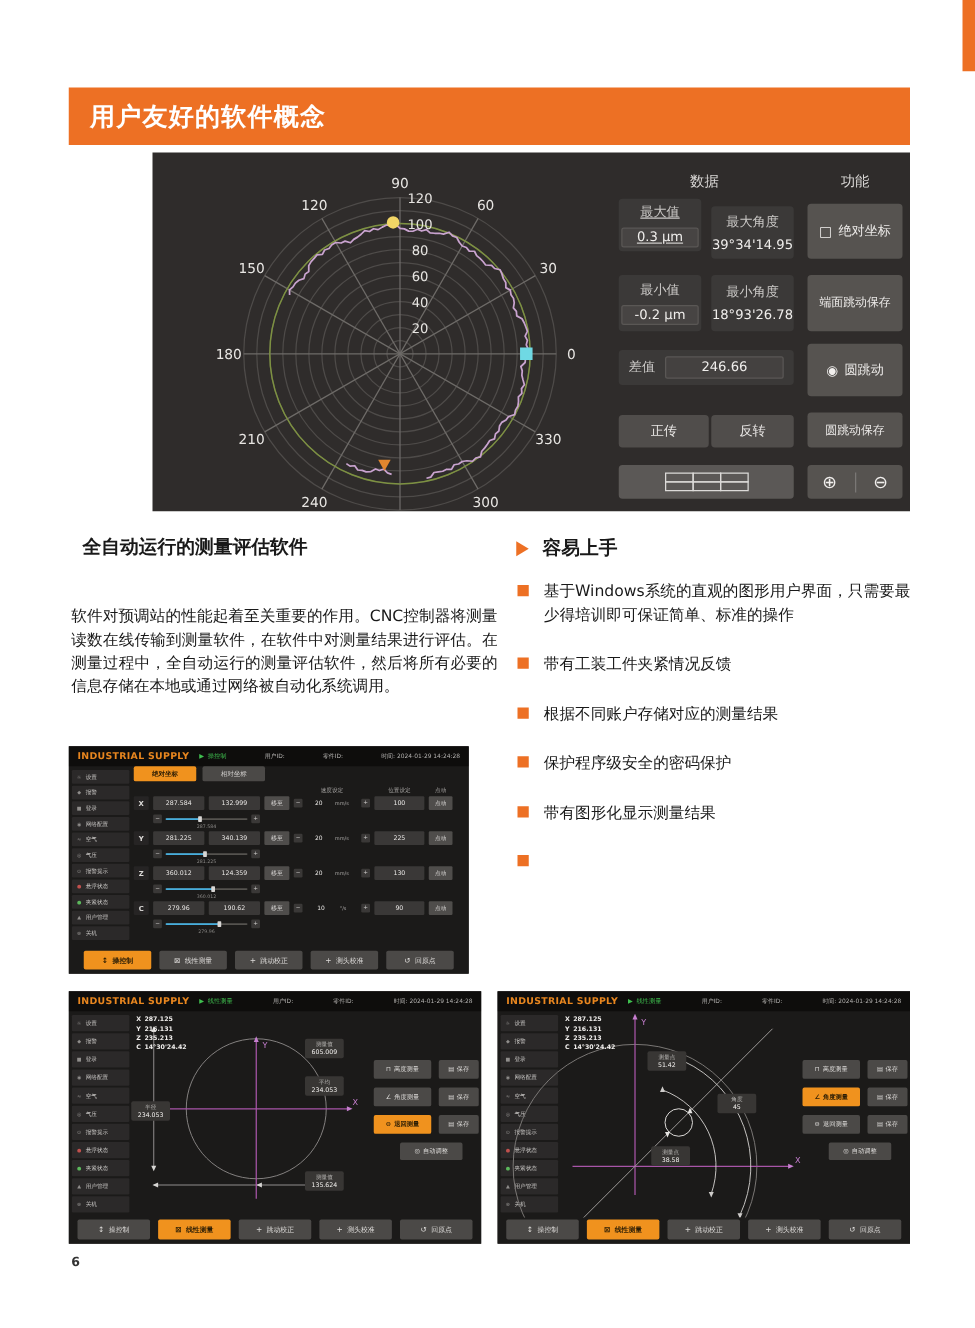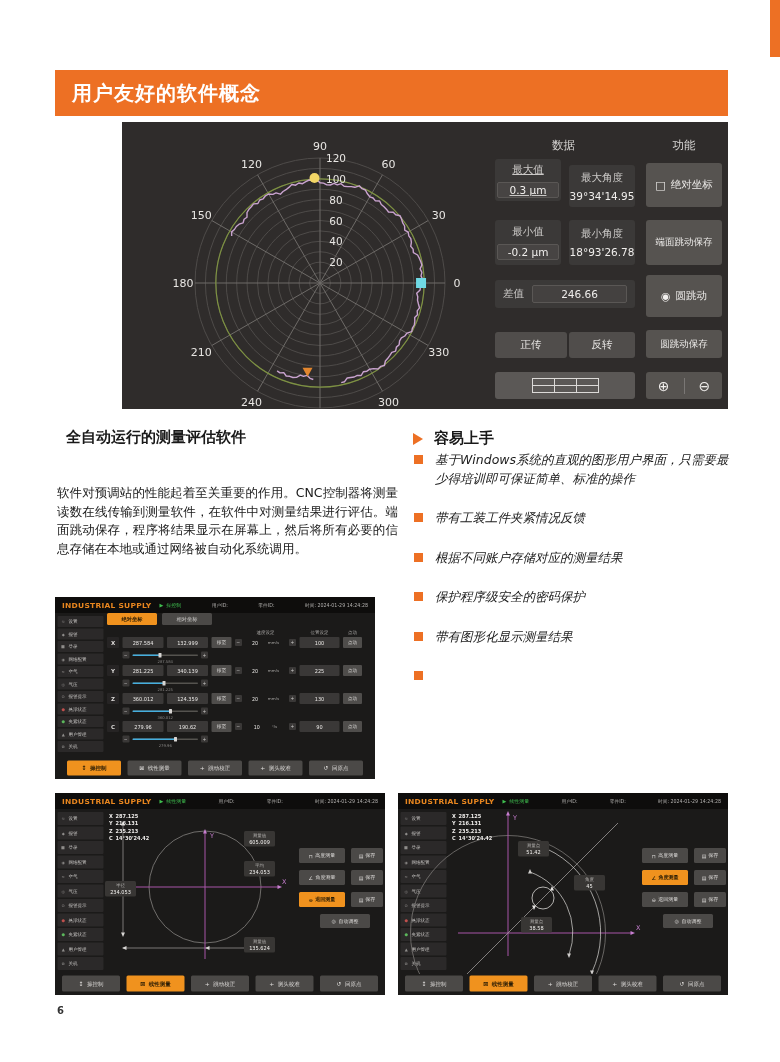--- a/index.html
+++ b/index.html
@@ -34,21 +34,21 @@
   .tbl-ico{display:grid;grid-template-columns:repeat(3,1fr);grid-template-rows:repeat(2,1fr);width:66px;height:14px;}
   .tbl-ico span{border:1px solid #dcdad8;margin:-0.5px;}
   .zoombtn{position:absolute;background:#565350;border-radius:3px;display:flex;align-items:center;justify-content:center;color:#f0eeec;font-size:14px;}
   .zoombtn .sep{width:1px;height:16px;background:#7a7775;margin:0 14px;}
 
   
   .sec-heading-left{position:absolute;left:66px;top:428px;font-size:15px;font-weight:bold;color:#191919;}
   .para{position:absolute;left:57px;top:484px;width:341px;font-size:12.5px;line-height:18.5px;color:#191919;text-align:justify;}
   .right-head{position:absolute;left:413px;top:429px;display:flex;align-items:center;gap:11px;font-size:15px;font-weight:bold;color:#191919;}
   .tri{width:0;height:0;border-left:10px solid #ed7024;border-top:6px solid transparent;border-bottom:6px solid transparent;}
-  .bullets{position:absolute;left:414px;top:451px;width:322px;font-style:italic;}
+  .bullets{position:absolute;left:414px;top:464px;width:322px;}
   .bullet{display:flex;gap:12px;margin-bottom:21px;font-size:12.5px;line-height:18.5px;color:#191919;}
   .bullet .sq{width:9px;height:9px;background:#ed7024;margin-top:4px;flex:none;}
 
   
   .shot{position:absolute;background:#161514;overflow:hidden;}
   #shot-control{left:55px;top:597px;width:320px;height:182px;}
   #shot-circle{left:55px;top:793px;width:330px;height:202px;}
   #shot-angle{left:398px;top:793px;width:330px;height:202px;}
   .app{position:absolute;left:0;top:0;transform:scale(0.5);transform-origin:0 0;background:#1b1a19;}
   #shot-control .app{width:640px;height:364px;}
@@ -224,21 +224,21 @@
       <span>圆跳动保存</span>
     </div>
     <div class="zoombtn" style="left:524px;top:250px;width:76px;height:27px;">
       <span>⊕</span>
       <span class="sep"></span>
       <span>⊖</span>
     </div>
   </div>
 
   <div class="sec-heading-left">全自动运行的测量评估软件</div>
-  <div class="para">软件对预调站的性能起着至关重要的作用。CNC控制器将测量读数在线传输到测量软件，在软件中对测量结果进行评估。端面跳动保存，程序将结果显示在屏幕上，然后将所有必要的信息存储在本地或通过网络被自动化系统调用。</div>
+  <div class="para">软件对预调站的性能起着至关重要的作用。CNC控制器将测量读数在线传输到测量软件，在软件中对测量结果进行评估。在测量过程中，全自动运行的测量评估软件，然后将所有必要的信息存储在本地或通过网络被自动化系统调用。</div>
   <div class="right-head">
     <span class="tri"></span>
     <span>容易上手</span>
   </div>
   <div class="bullets" id="bullets">
       <div class="bullet">
         <span class="sq"></span>
         <span>基于Windows系统的直观的图形用户界面，只需要最少得培训即可保证简单、标准的操作</span>
       </div>
       <div class="bullet">

